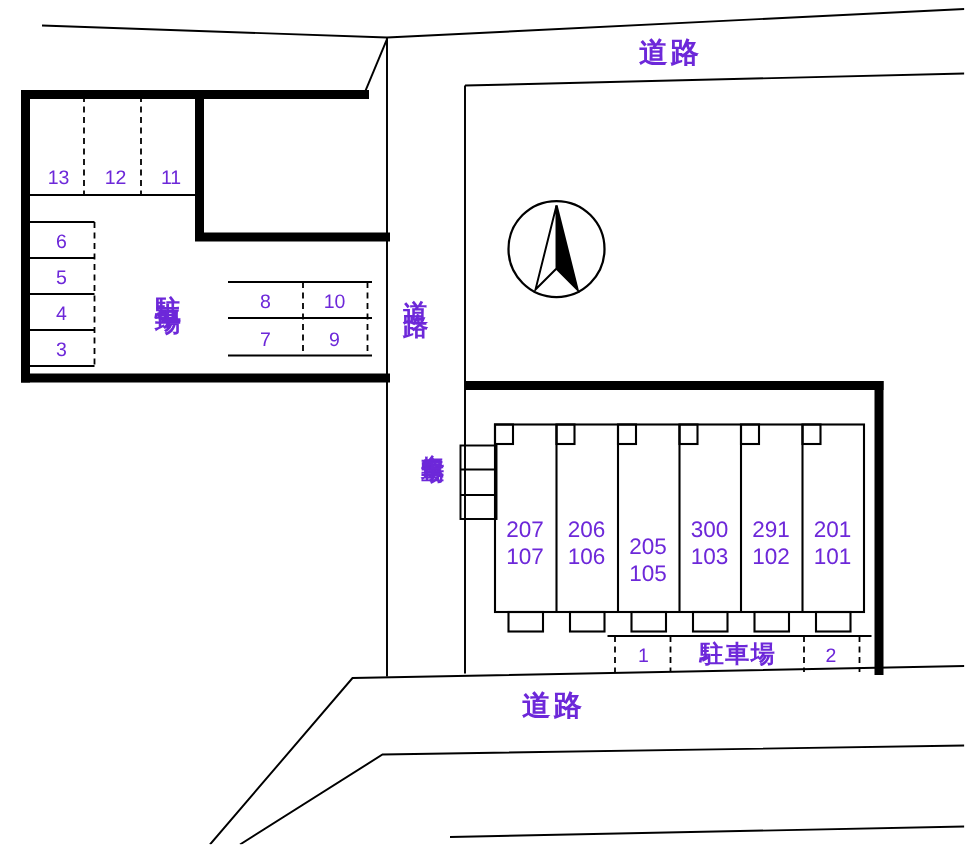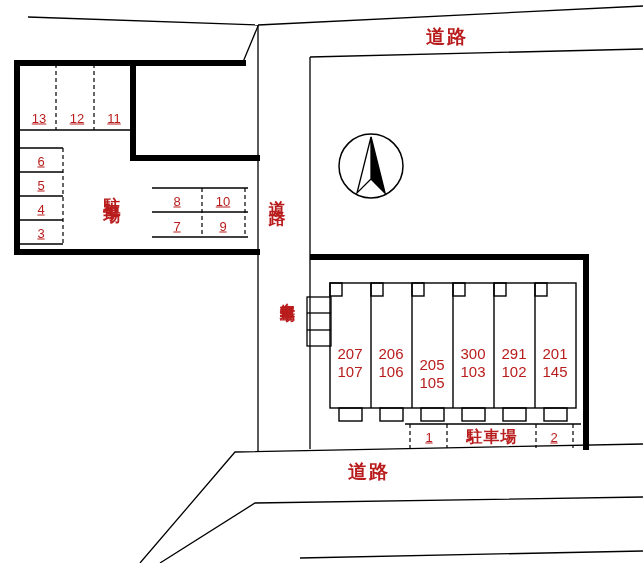--- a/index.html
+++ b/index.html
@@ -2,32 +2,32 @@
 <html><head>
 <meta charset="utf-8">
 <style>
   * { margin: 0; padding: 0; box-sizing: border-box; }
   html, body { background: #ffffff; }
   .canvas {
     position: relative;
     width: 643px;
     height: 563px;
     background: #ffffff;
-    color: #b91c1c;
+    color: #6d28d9;
     font-family: "Liberation Sans", sans-serif;
     overflow: hidden;
   }
   .plan-svg { position: absolute; left: 0; top: 0; }
   .ctr {
     position: absolute;
     transform: translate(-50%, -50%);
     white-space: nowrap;
     line-height: 1;
   }
-  .num { font-size: 13px; text-decoration: underline; }
+  .num { font-size: 13px; }
   .road-lbl { font-size: 19px; font-weight: bold; letter-spacing: 2px; }
   .vert {
     position: absolute;
     transform: translate(-50%, 0);
     writing-mode: vertical-rl;
     text-orientation: upright;
     white-space: nowrap;
     line-height: 1;
   }
   .vert-road  { font-size: 17px; font-weight: bold; letter-spacing: 9px; }
@@ -174,20 +174,20 @@
   <div class="ctr unit" style="left:473px; top:363px">
     <div>300</div>
     <div>103</div>
   </div>
   <div class="ctr unit" style="left:514px; top:363px">
     <div>291</div>
     <div>102</div>
   </div>
   <div class="ctr unit" style="left:555px; top:363px">
     <div>201</div>
-    <div>145</div>
+    <div>101</div>
   </div>
 
   <div class="ctr num" style="left:429px; top:437px">1</div>
   <div class="ctr botpark-lbl" style="left:492px; top:437px">駐車場</div>
   <div class="ctr num" style="left:554px; top:437px">2</div>
 
 </div>
 
 </body></html>

